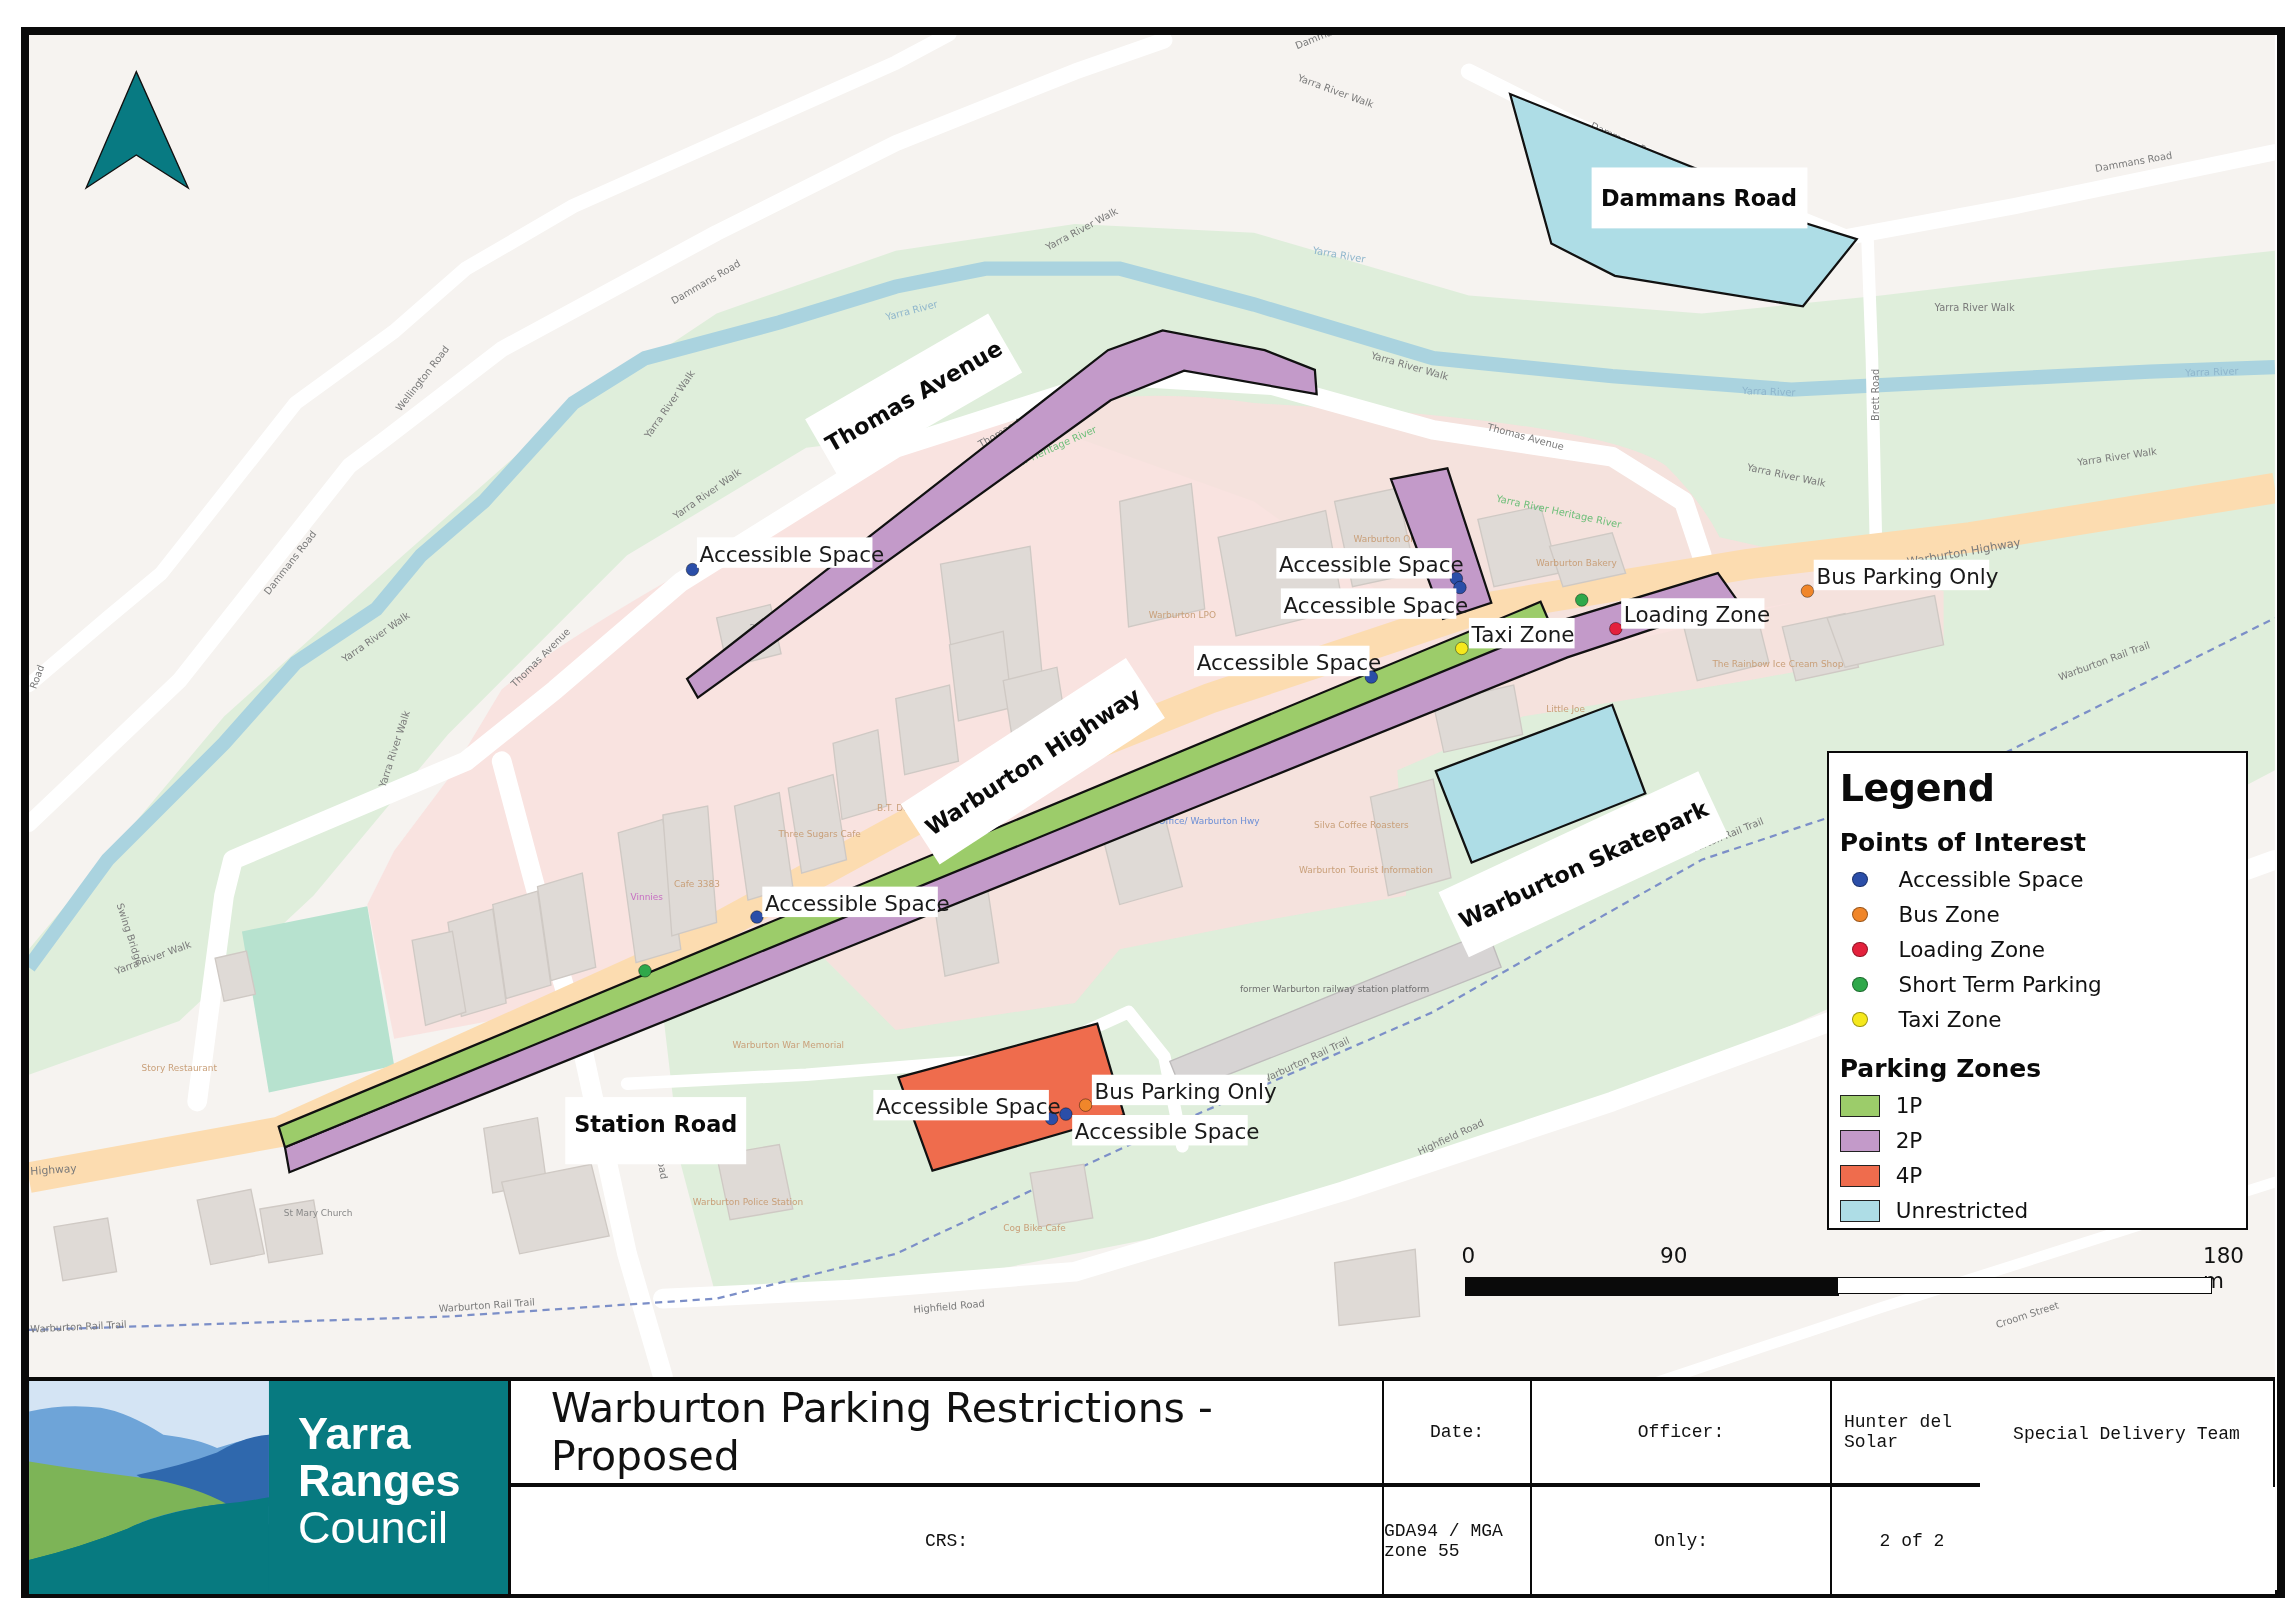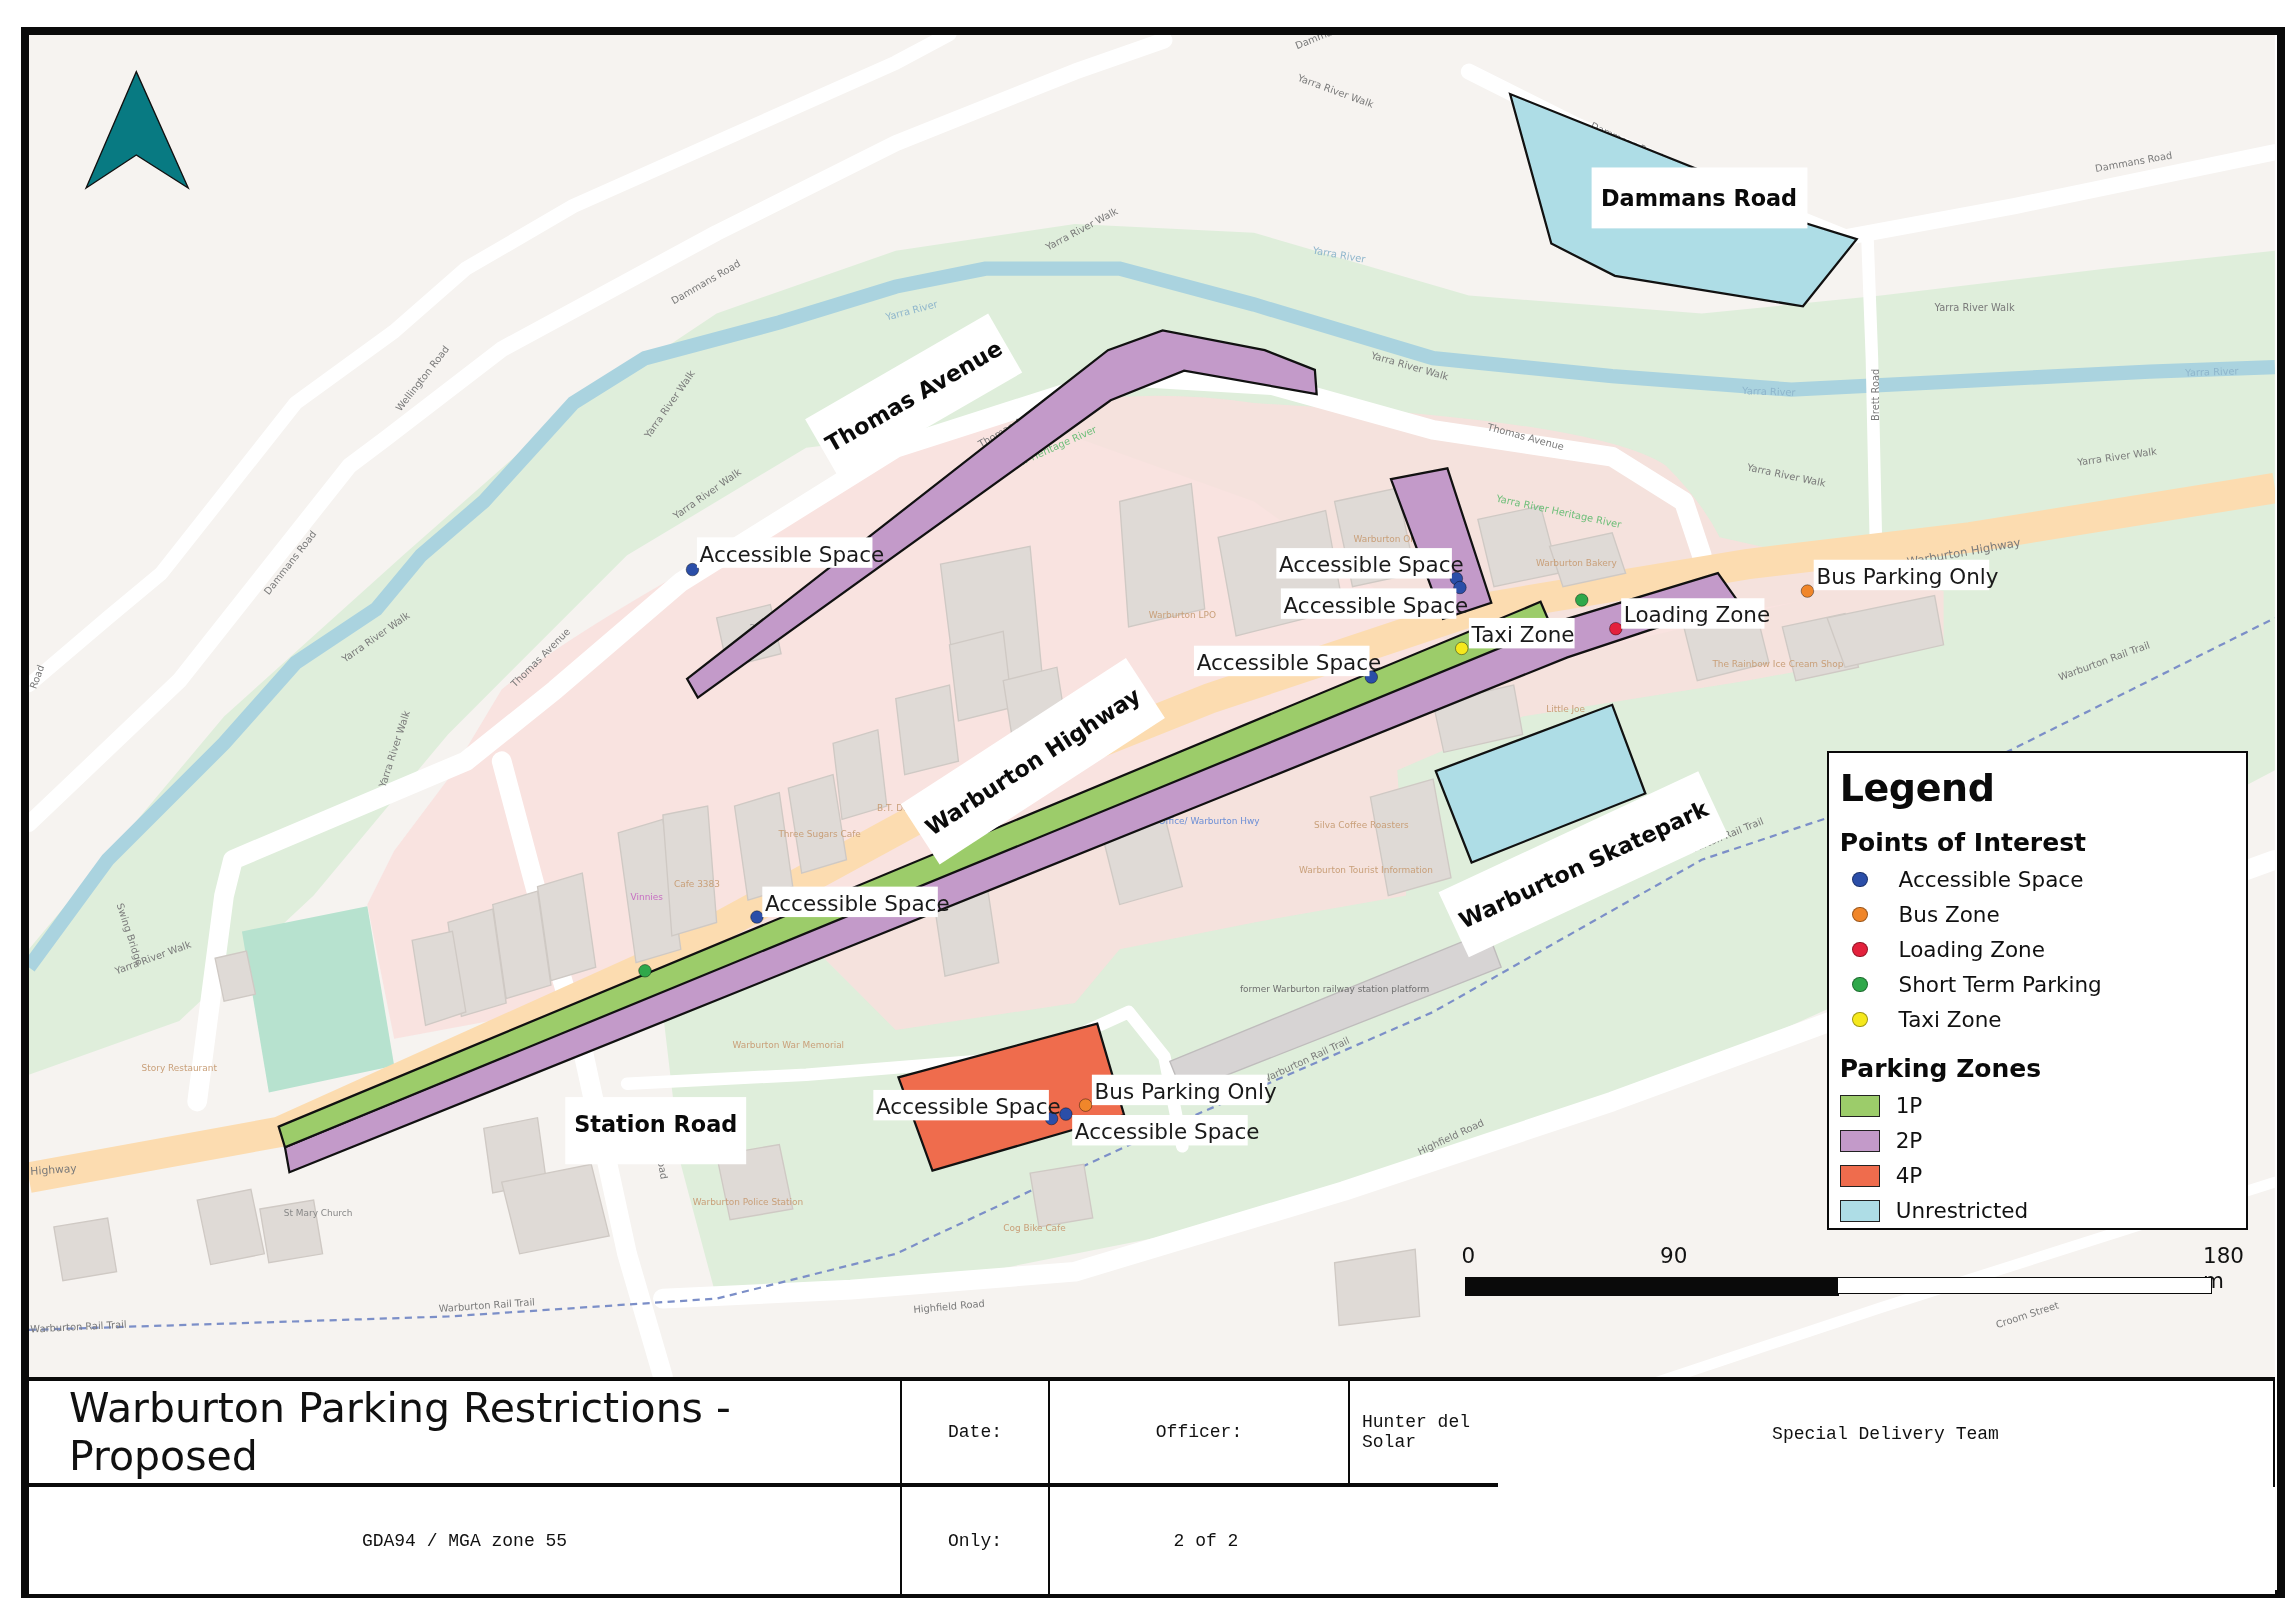--- a/index.html
+++ b/index.html
@@ -290,24 +290,39 @@
 
 <div class="scale">
   <span class="lbl" style="left:-3.6px">0</span>
   <span class="lbl" style="left:195px">90</span>
   <span class="lbl" style="left:738px">180 m</span>
   <div class="bar-black" style="width:372px"></div>
   <div class="bar-white" style="left:372px; width:373px"></div>
 </div>
 
 <div class="titleblock">
+  <div class="logo">
+    <svg width="479" height="213" viewBox="0 0 535 238">
+      <rect x="0" y="0" width="268" height="140" fill="#d4e4f4"></rect>
+      <path d="M0,34 Q40,25 80,30 Q110,35 150,60 Q190,65 210,75 Q240,65 268,60 L268,160 L0,160 Z" fill="#6ea4d8"></path>
+      <path d="M120,105 Q170,95 210,80 Q240,62 268,60 L268,140 Q210,150 170,138 Z" fill="#2f68ad"></path>
+      <path d="M0,90 Q60,100 140,110 Q190,120 220,137 Q150,145 110,165 Q60,185 0,200 Z" fill="#7db457"></path>
+      <path d="M0,200 Q60,185 110,165 Q150,145 220,137 Q240,135 268,130 L268,238 L0,238 Z" fill="#077a80"></path>
+    </svg>
+    <div class="logo-text">
+      <span class="b">Yarra</span>
+      <span class="b">Ranges</span>
+      <span class="n">Council</span>
+    </div>
+  </div>
   <div class="tb-grid">
     <div class="cell top title">Warburton Parking Restrictions - Proposed</div>
     <div class="cell top">Date:</div>
     <div class="cell top">Officer:</div>
     <div class="cell top last">Hunter del Solar</div>
     <div class="cell">Special Delivery Team</div>
+    <div class="cell">CRS:</div>
     <div class="cell">GDA94 / MGA zone 55</div>
     <div class="cell">Only:</div>
     <div class="cell last">2 of 2</div>
   </div>
 </div>
 
 
 </body></html>

